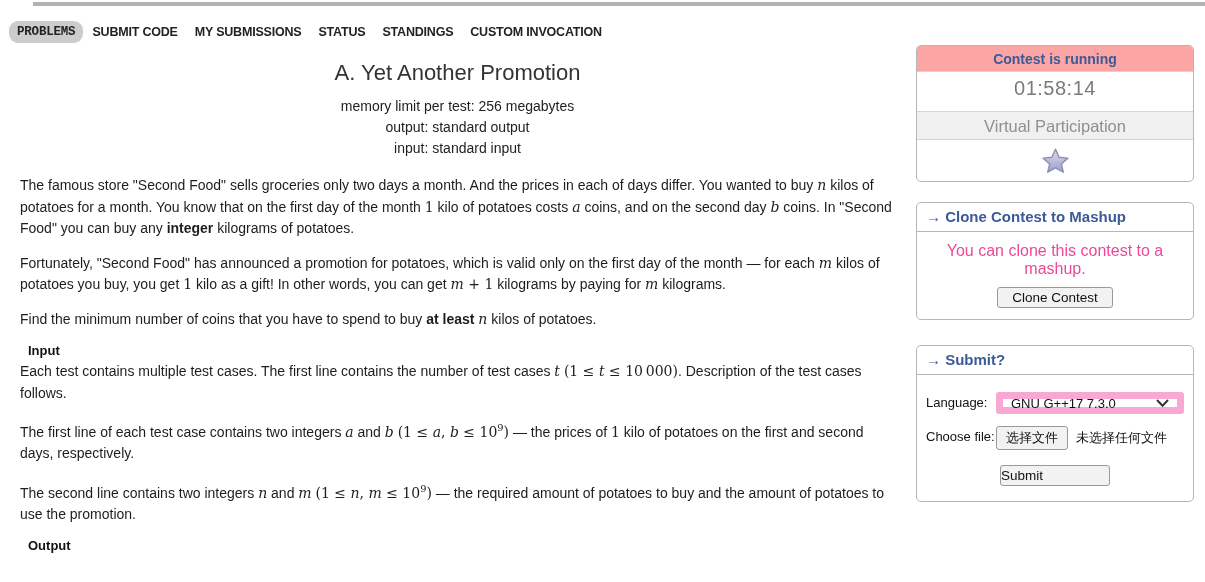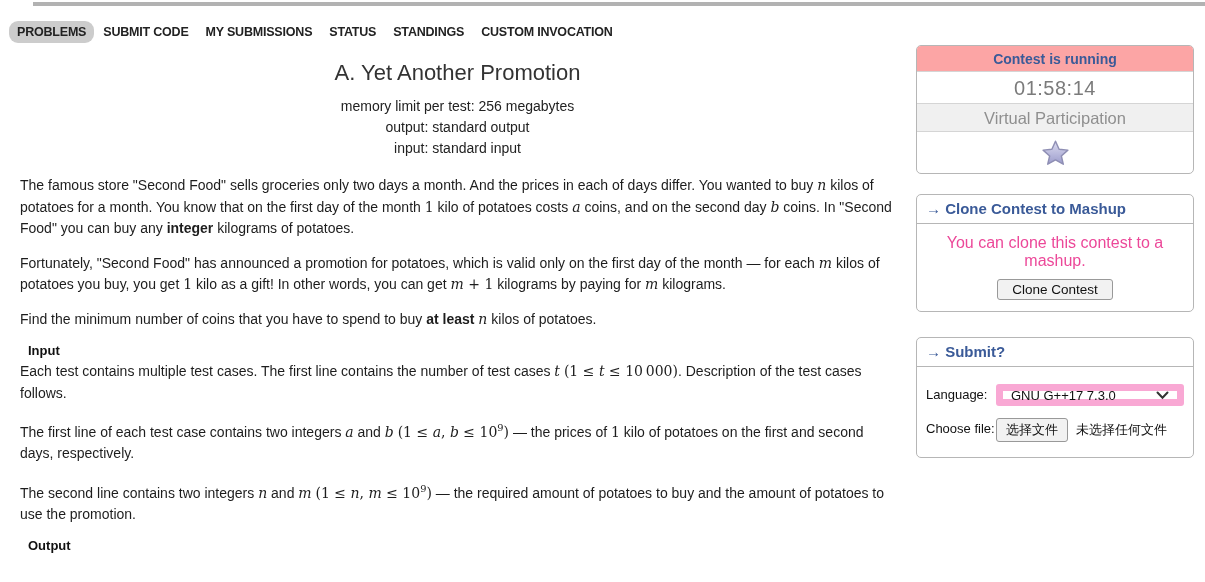--- a/index.html
+++ b/index.html
@@ -6,21 +6,21 @@
   html,body { width:1205px; height:582px; background:#ffffff; overflow:hidden;
               font-family:"Liberation Sans", sans-serif; color:#1d1d1d; position:relative; }
 
   
   .top-divider { position:absolute; left:33px; right:0; top:2px; height:4px; background:#b2b2b2; }
 
   
   .nav { position:absolute; left:9px; top:21px; display:flex; align-items:center; }
   .nav-tab { font-size:12.5px; font-weight:bold; color:#222; letter-spacing:-0.2px;
              padding:4px 8px; margin-right:1px; white-space:nowrap; cursor:pointer; }
-  .nav-tab.selected { background:#cccccc; border-radius:9px; }
+  .nav-tab.selected { background:#cccccc; border-radius:9px;font-family:Liberation Mono, monospace; }
 
   
   .main { position:absolute; left:20px; top:60px; width:875px; }
   .problem-title { text-align:center; font-size:22px; font-weight:400; color:#333; }
   .limits { text-align:center; font-size:14px; line-height:21px; color:#222; margin-top:10px; }
   .stmt p { font-size:14px; line-height:21.5px; margin:0 0 13px; }
   .stmt .p-first { margin-top:16px; }
   .sec-h { font-size:13px; font-weight:bold; color:#111; margin:6px 8px 3px; }
   .seg-i { font-family:"DejaVu Serif", serif; font-style:italic; }
   .seg-n { font-family:"DejaVu Serif", serif; }
@@ -28,21 +28,21 @@
   sup.seg-n { font-size:0.7em; }
 
   
   .sidebar { position:absolute; left:916px; top:45px; width:278px; }
   .side-box { border:1px solid #b6b6b6; border-radius:5px; background:#fff; overflow:hidden; }
   .contest-box .row { text-align:center; border-bottom:1px solid #d5d5d5; }
   .contest-box .row:last-child { border-bottom:none; }
   .row-title { height:26px; line-height:25px; }
   .row-title a { font-size:13.5px; font-weight:bold; color:#0f0f46; text-decoration:underline; cursor:pointer; }
   .row-status { height:26px; line-height:26px; background:#fca5a5; color:#3a5a98; font-weight:bold; font-size:14px; }
-  .row-timer { height:32px; line-height:32px; font-size:20px; color:#7b7b7b; letter-spacing:0.5px; }
+  .row-timer { height:40px; line-height:32px; font-size:20px; color:#7b7b7b; letter-spacing:0.5px; }
   .row-mode { height:28px; line-height:28px; background:#f0f0f0; color:#8f8f8f; font-size:16.5px; }
   .row-star { height:41px; display:flex; align-items:center; justify-content:center; }
   .row-star svg { cursor:pointer; }
 
   .box-clone { margin-top:20px; }
   .box-header { padding:5px 9px 6px; font-size:15px; font-weight:bold; color:#3a5a98;
                 border-bottom:1px solid #b6b6b6; }
   .box-clone-body { padding:10px 8px 11px; text-align:center; }
   .box-clone-body .clone-text { font-size:16px; color:#ec4899; }
   .btn { display:inline-block; background:#f2f2f2; border:1px solid #999; border-radius:3px;
@@ -137,16 +137,19 @@
             <path d="M1.5 1.5 L6.5 6.8 L11.5 1.5" stroke="#333" stroke-width="2" fill="none" stroke-linecap="round"></path>
           </svg>
         </div>
       </div>
       <div class="form-row row-file">
         <div class="form-label">Choose file:</div>
         <div>
           <button class="btn file-btn">选择文件</button><span class="file-status">未选择任何文件</span>
         </div>
       </div>
+      <div class="row-submit">
+        <button class="btn submit-btn">Submit</button>
+      </div>
     </div>
   </div>
 
 </div>
 
 </body></html>

